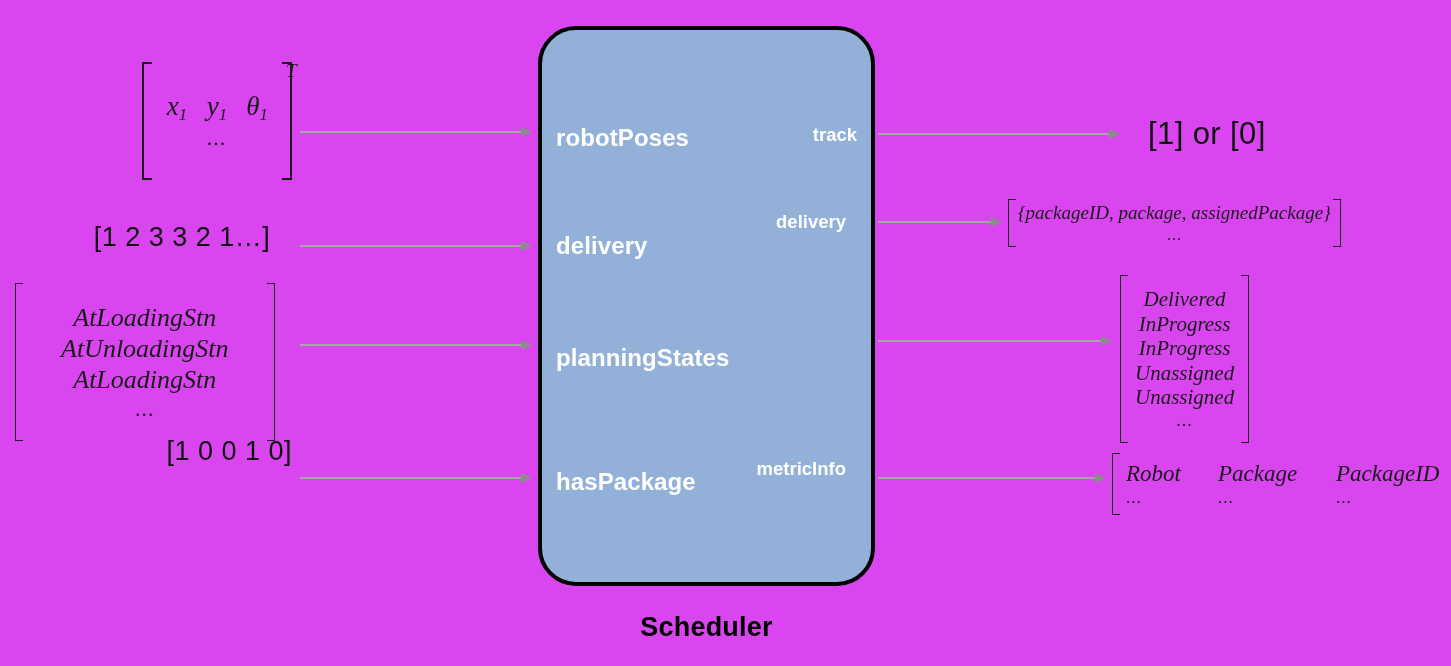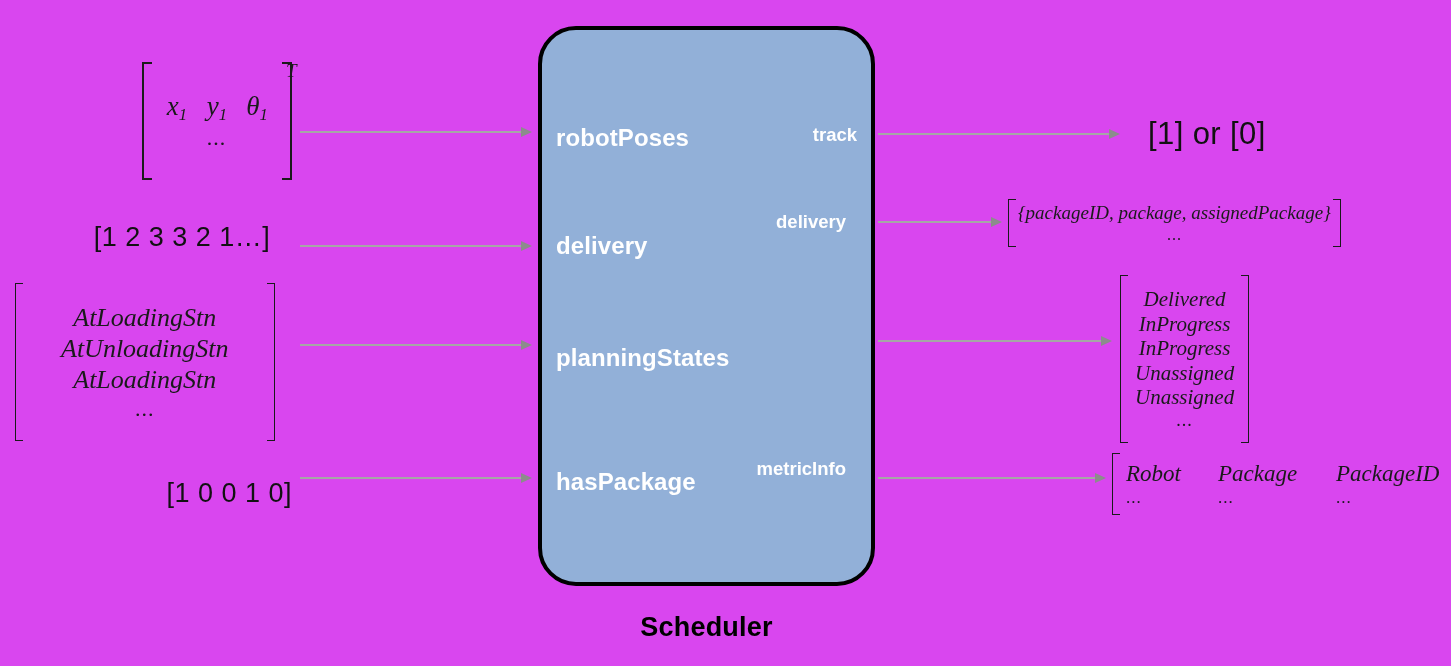--- a/index.html
+++ b/index.html
@@ -196,21 +196,21 @@
     <div class="brk thin l"></div>
     <div class="rows" style="padding:2px 10px;">
       <div class="row">AtLoadingStn</div>
       <div class="row">AtUnloadingStn</div>
       <div class="row">AtLoadingStn</div>
       <div class="row ell" style="font-size:22px; font-style:normal;">...</div>
     </div>
     <div class="brk thin r"></div>
   </div>
 
-  <div class="mathsans" id="has-package-expr" style="position:absolute; left:92px; top:478px; width:200px; text-align:right;">[1 0 0 1 0]</div>
+  <div class="mathsans" id="has-package-expr" style="position:absolute; left:92px; top:436px; width:200px; text-align:right;">[1 0 0 1 0]</div>
 
   <div class="arrow" style="left:300px; top:125px; width:232px;">
     <div class="shaft" style="width:221px;"></div>
     <div class="head" style="left:221px;"></div>
   </div>
   <div class="arrow" style="left:300px; top:239px; width:232px;">
     <div class="shaft" style="width:221px;"></div>
     <div class="head" style="left:221px;"></div>
   </div>
   <div class="arrow" style="left:300px; top:338px; width:232px;">

